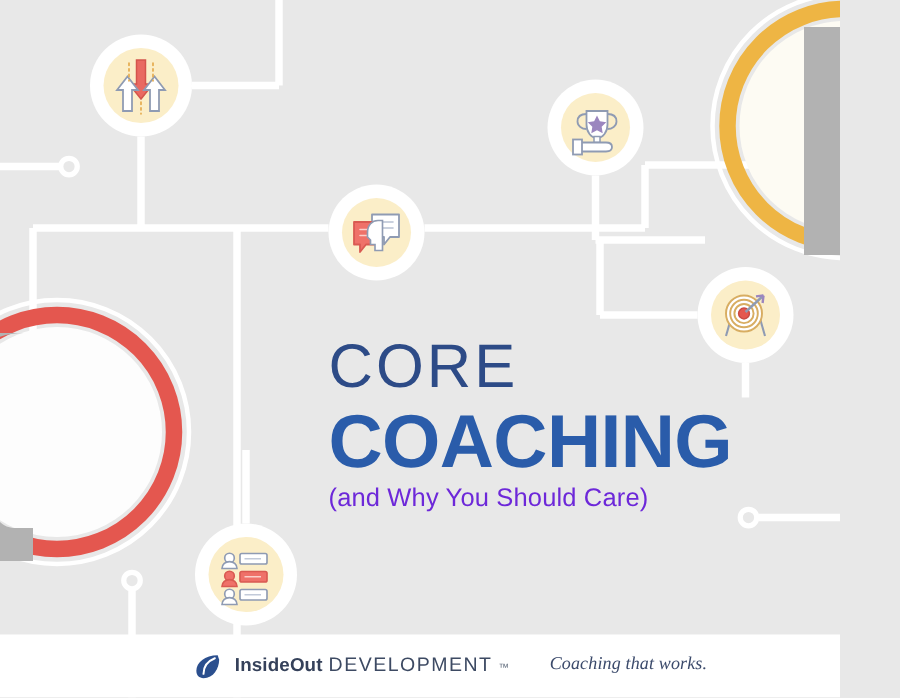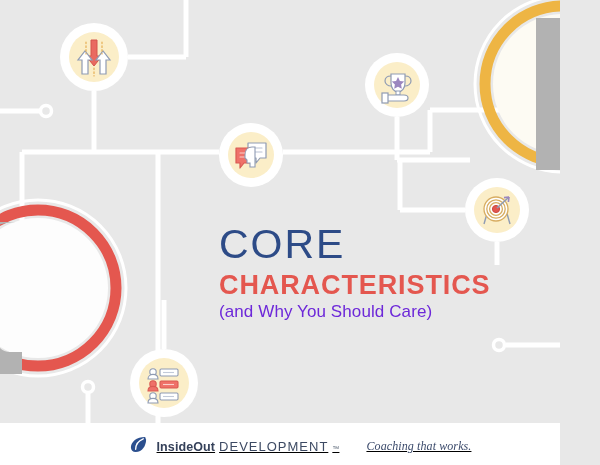--- a/index.html
+++ b/index.html
@@ -49,21 +49,21 @@
     color:#6d28d9;
     margin-top:1px;
   }
 
   
   .footer{
     position:absolute;left:0;top:423px;width:600px;height:42px;
     background:#ffffff;z-index:10;
     display:flex;align-items:center;justify-content:center;
   }
-  .brandrow{display:flex;align-items:flex-end;gap:9px;text-decoration:underline;}
+  .brandrow{display:flex;align-items:flex-start;gap:9px;}
   .brand-name{
     font-size:12.5px;color:#3d4a63;letter-spacing:0.1px;
     display:flex;align-items:baseline;gap:4px;
   }
   .brand-name .b1{font-weight:600;font-size:12.5px;color:#35415a;}
   .brand-name .b2{font-size:13px;letter-spacing:1.0px;color:#5a6舒77;}
   .brand-tm{font-size:7px;vertical-align:super;color:#5a6677;}
   .tagline{
     font-family:"Liberation Serif", serif;
     font-style:italic;font-size:12px;color:#3b4a6b;
@@ -231,21 +231,21 @@
 
       <circle cx="12" cy="36" r="3.2" fill="#ffffff" stroke="#8f9bb3" stroke-width="1.1"></circle>
       <path d="M7 43 c0 -3 2.4 -4.6 5 -4.6 s5 1.6 5 4.6 z" fill="#ffffff" stroke="#8f9bb3" stroke-width="1.1"></path>
       <rect x="19" y="33" width="18" height="7" rx="1.2" fill="#ffffff" stroke="#8f9bb3" stroke-width="1.1"></rect>
       <line x1="22" y1="36.5" x2="33" y2="36.5" stroke="#c2cad9" stroke-width="1.1"></line>
     </svg>
   </div>
 
   <div class="headline">
     <div class="t-core">CORE</div>
-    <div class="t-char">CHARACTERISTICS</div>
+    <div class="t-coaching">COACHING</div>
     <div class="t-sub">(and Why You Should Care)</div>
   </div>
 
   <div class="footer">
     <div class="brandrow">
       <svg width="19" height="19" viewBox="0 0 20 20">
         <path d="M17 2 C8 2 2 7 2 13 c0 3 2 5 5 5 c7 0 11 -7 11 -13 z" fill="#2b4f8e"></path>
         <path d="M15 4 C10 6 7 10 7 15" fill="none" stroke="#ffffff" stroke-width="1.4" stroke-linecap="round"></path>
       </svg>
       <div class="brand-name">

